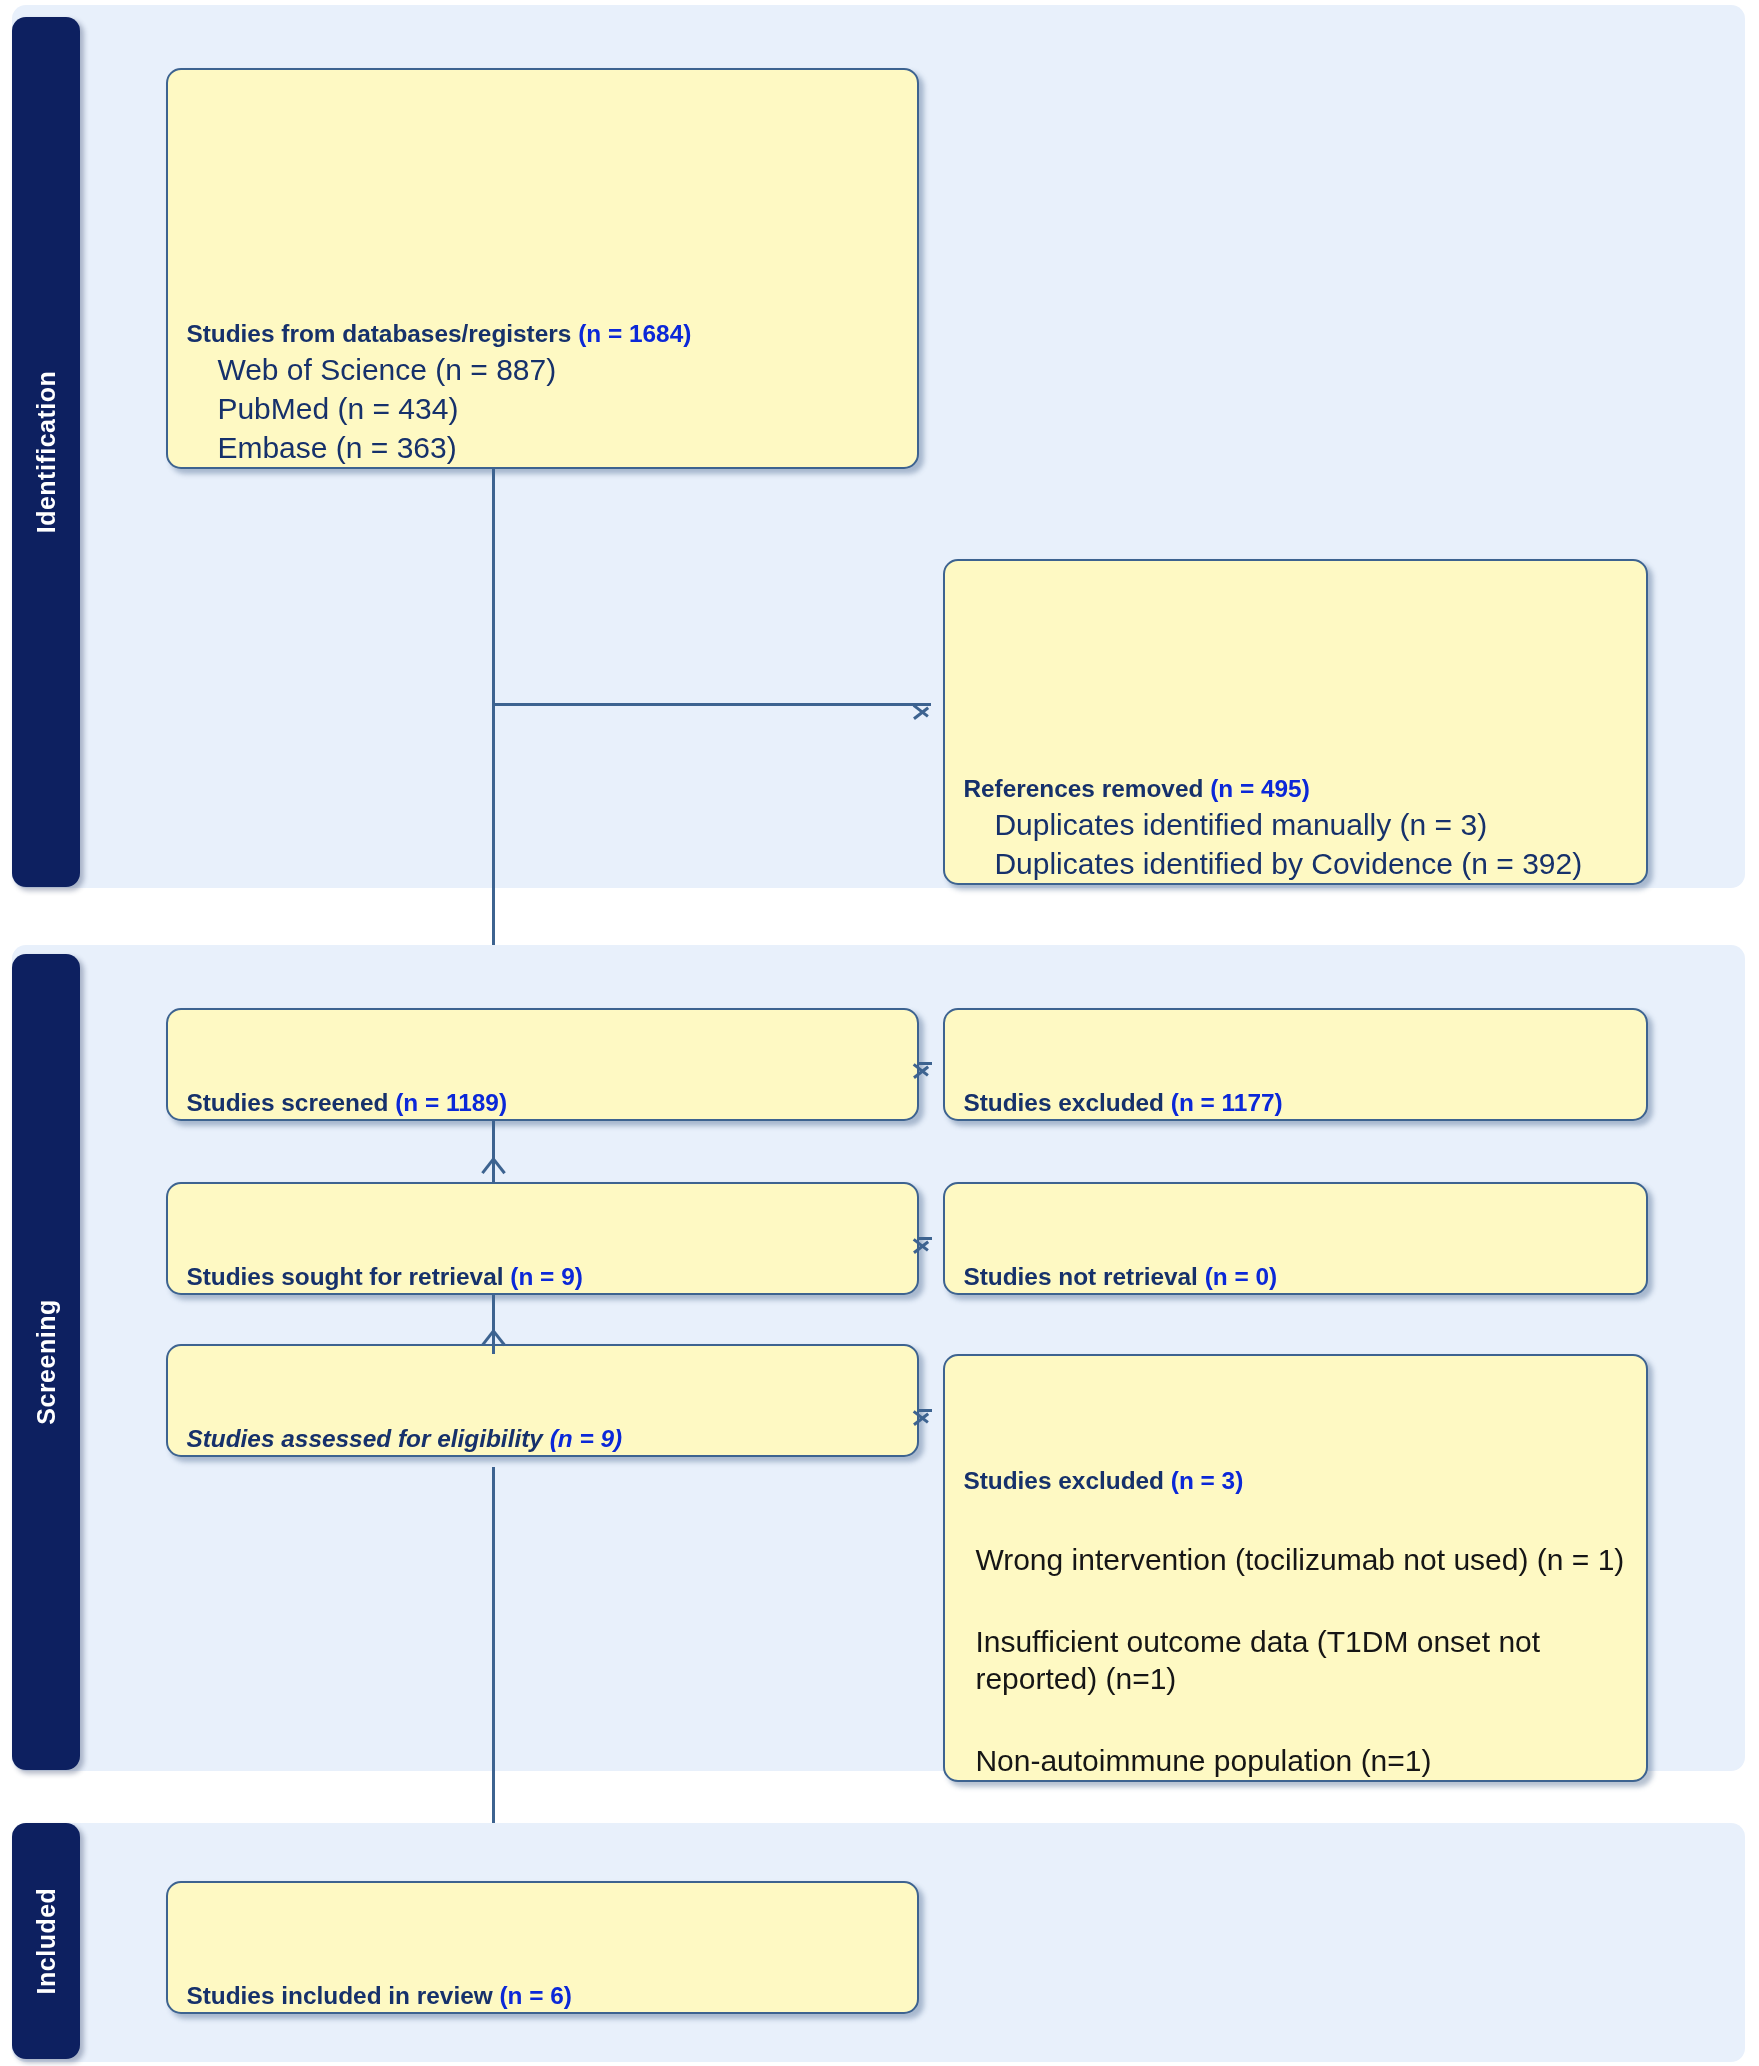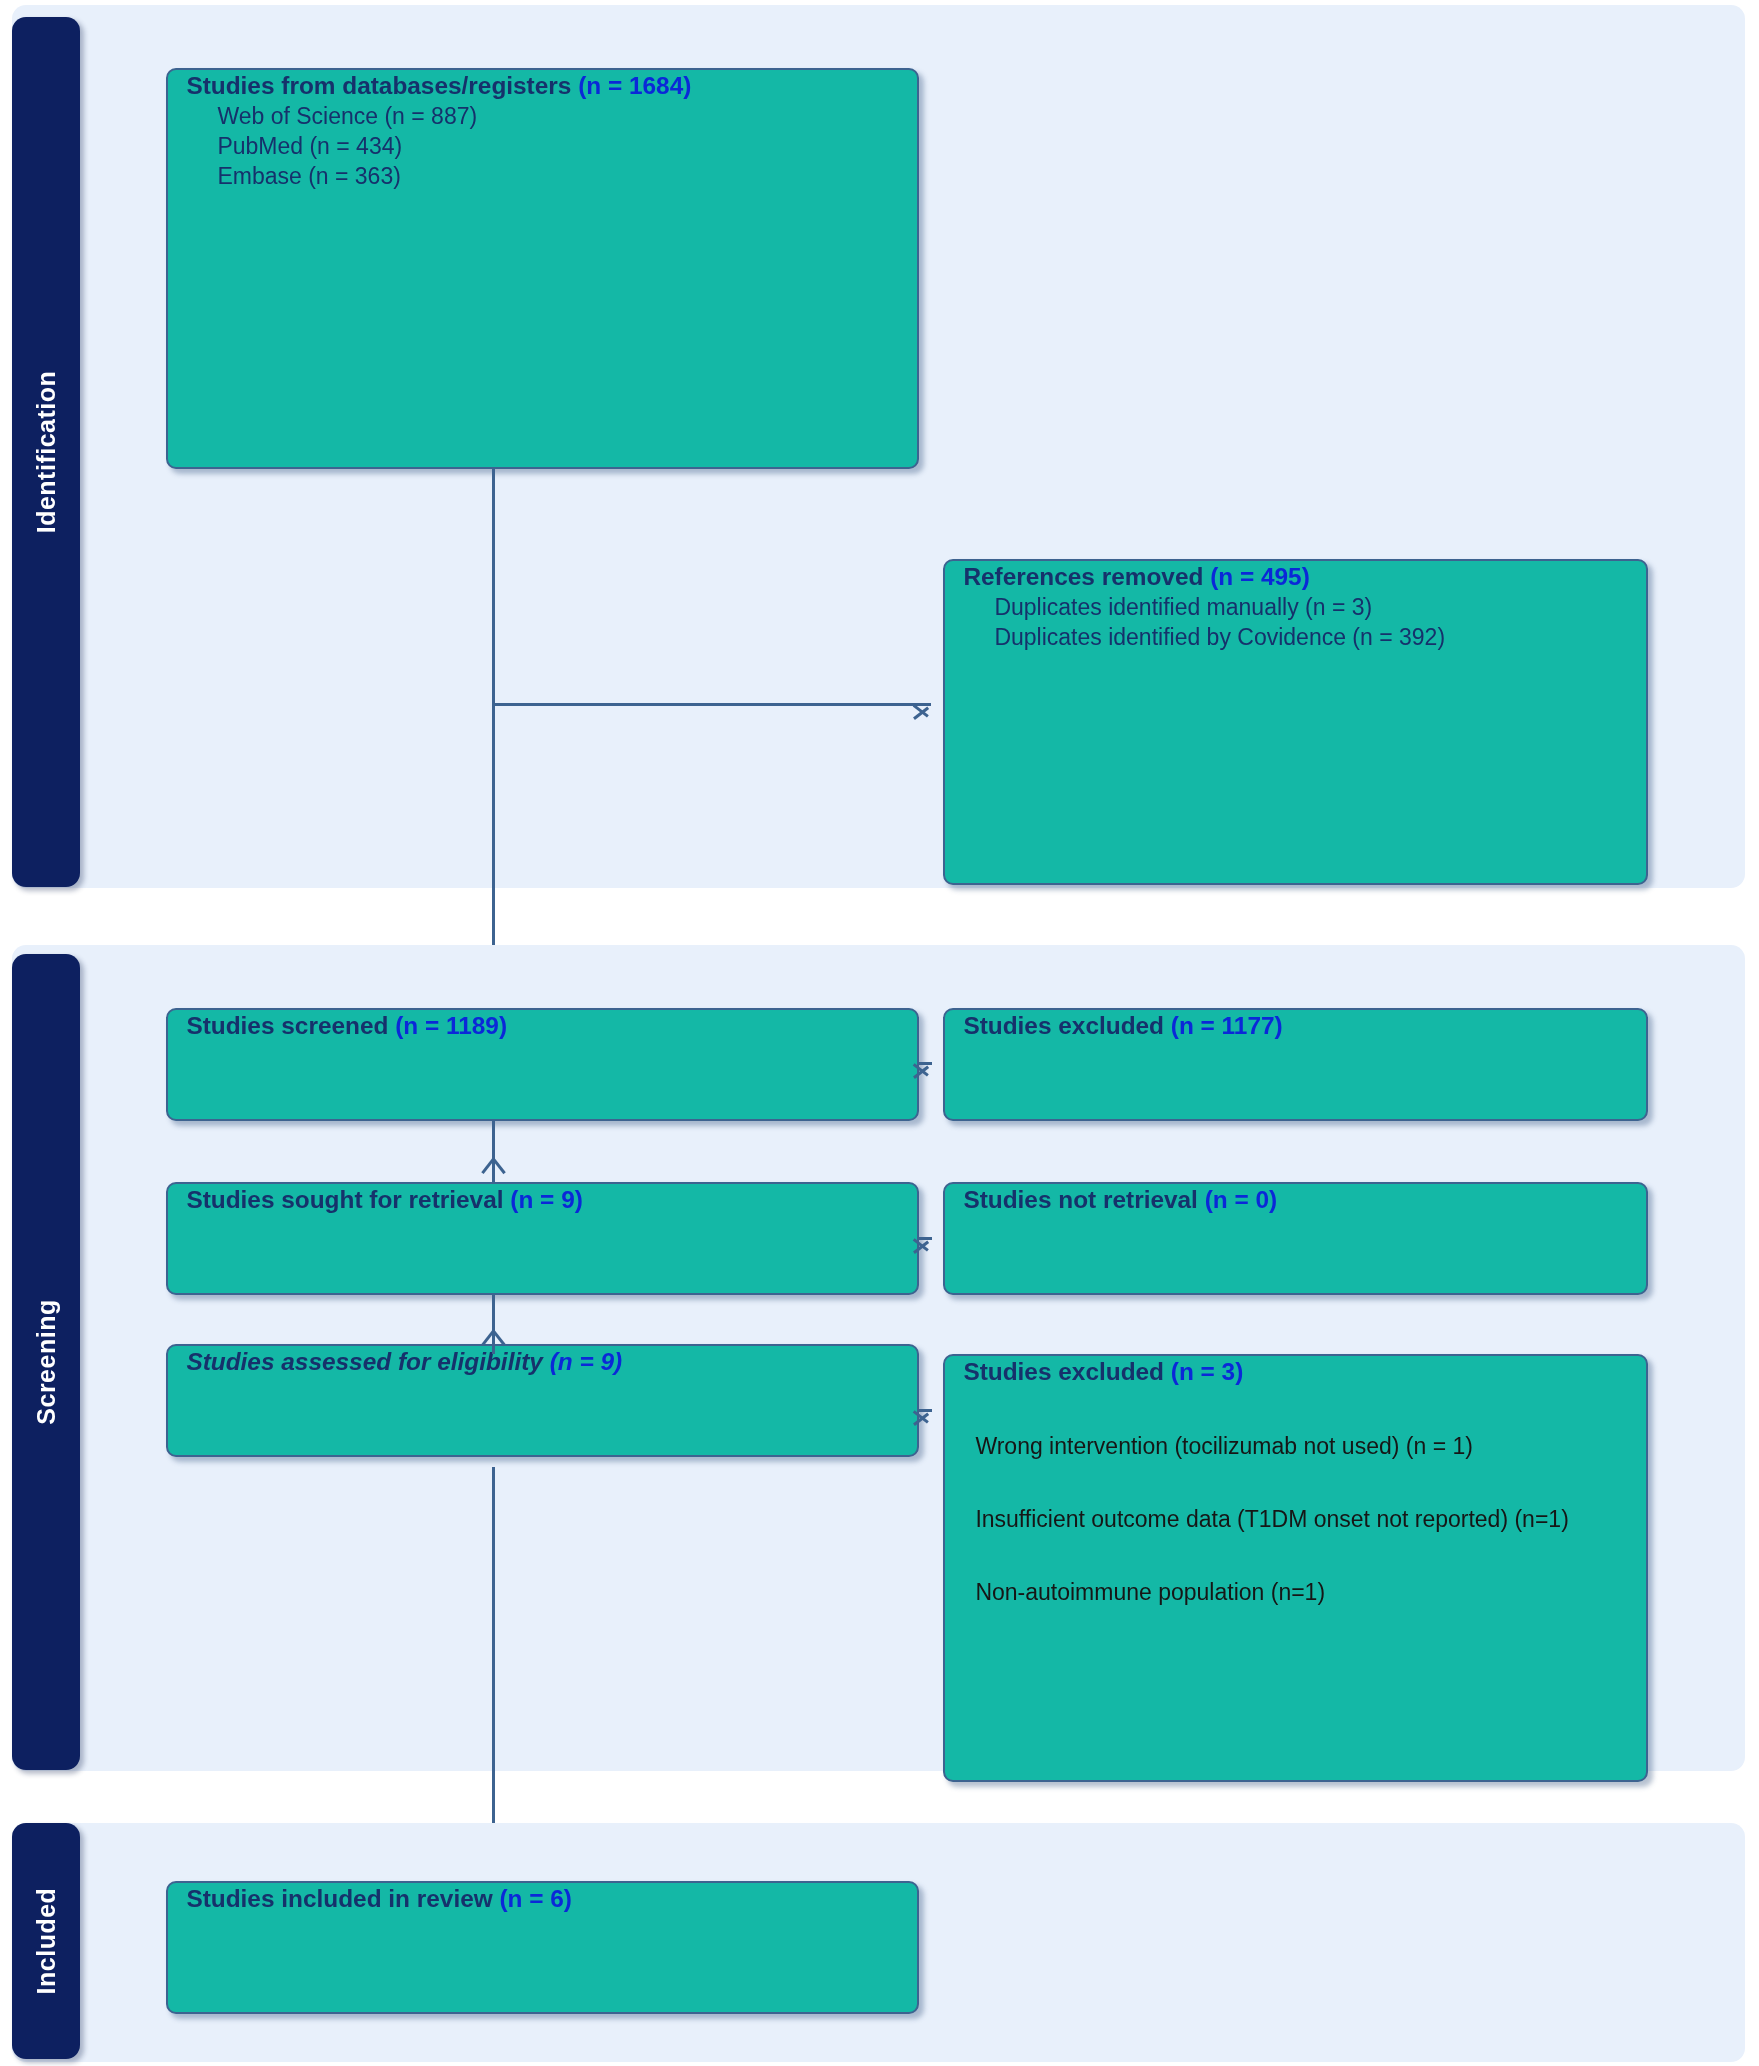--- a/index.html
+++ b/index.html
@@ -40,43 +40,43 @@
     color: #ffffff;
     font-weight: bold;
     font-size: 25px;
     letter-spacing: 0.5px;
     font-family: "Liberation Sans", sans-serif;
   }
 
   
   .flow-box {
     position: absolute;
-    background: #14b8a6;
+    background: #fef9c3;
     border: 2.7px solid #3d6390;
-    border-radius: 10px;
+    border-radius: 15px;
     box-shadow: 4.9px 4.9px 5.4px rgba(45,75,120,0.34);
     box-sizing: border-box;
     display: flex;
-    align-items: flex-start;
+    align-items: flex-end;
   }
   .flow-box-inner {
     width: 100%;
     padding: 0 18.4px;
   }
   .box-line {
     color: #16316b;
     font-size: 24.4px;
     font-weight: bold;
     line-height: 1.30;
     white-space: nowrap;
     font-family: "Liberation Sans", sans-serif;
   }
   .box-line.sub {
     font-weight: normal;
-    font-size: 23px;
+    font-size: 30px;
     padding-left: 31px;
     color: #16316b;
   }
   .box-line.sub.plain {
     color: #161616;
     padding-left: 12px;
     white-space: normal;
     line-height: 1.26;
     margin-top: 44px;
   }

